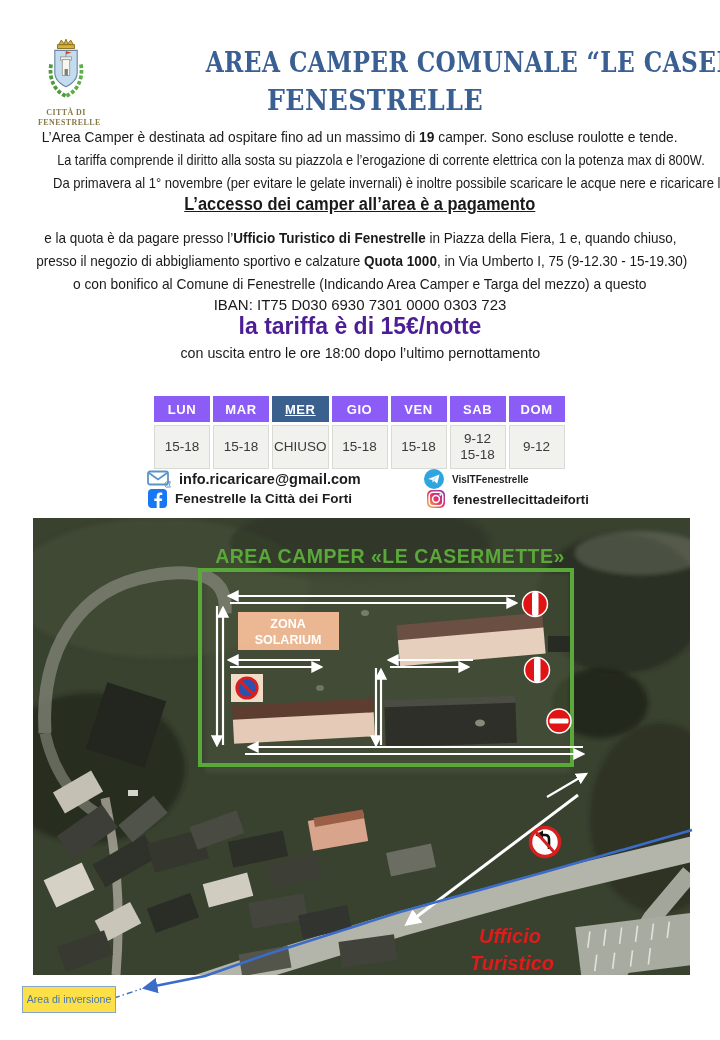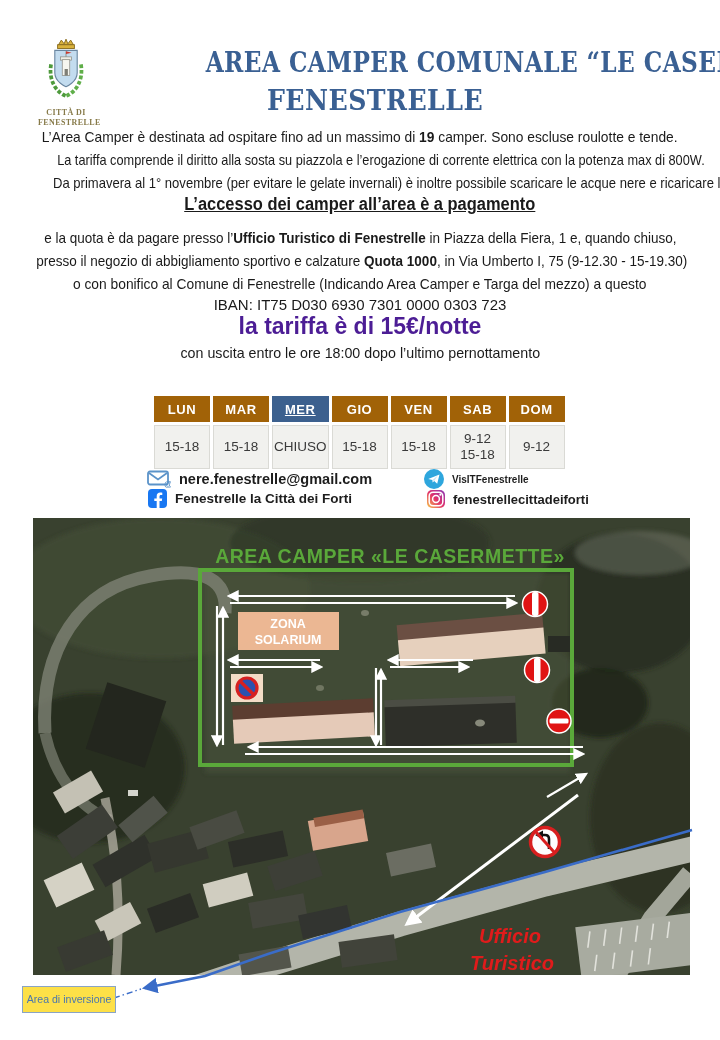--- a/index.html
+++ b/index.html
@@ -21,21 +21,21 @@
 
   
   .bodyline{font-size:15px;}
   .b{font-weight:bold;}
   .heading-underline{font-size:17.5px;font-weight:bold;text-decoration:underline;}
   .tariff{font-size:23px;font-weight:bold;color:#4c1d95;}
   .orario{font-size:14px;font-weight:bold;}
 
   
   .sched{position:absolute;left:151px;top:393px;border-collapse:separate;border-spacing:3px;}
-  .sched th{width:54px;height:24px;background:#a16207;color:#fff;font-size:13px;
+  .sched th{width:54px;height:24px;background:#8b5cf6;color:#fff;font-size:13px;
             font-weight:bold;letter-spacing:.6px;}
   .sched th.active{background:#3c608e;text-decoration:underline;}
   .sched td{height:40px;background:#f1f1ee;border:1px solid #dadad5;text-align:center;
             font-size:13.5px;color:#3a3a3a;line-height:16px;}
 
   
   .citem{position:absolute;display:flex;align-items:center;gap:8px;}
   .ctext{font-weight:bold;color:#1d1d1d;}
   .email-t{font-size:14.5px;}  .tg-t{font-size:10px;}  .fb-t{font-size:13.5px;}  .ig-t{font-size:13px;}
 
@@ -141,21 +141,21 @@
     </tr>
   </tbody>
     </table>
 
   <div class="citem" style="left:147px;top:470px">
     <svg width="24" height="18" viewBox="0 0 24 18">
       <rect x="1" y="1.5" width="20" height="13" rx="2" fill="#fff" stroke="#5b93c9" stroke-width="1.8"></rect>
       <path d="M2,3 L11,9.5 L20,3" fill="none" stroke="#5b93c9" stroke-width="1.8"></path>
       <text x="17" y="17" font-size="9" font-weight="bold" fill="#5b93c9" font-family="Liberation Sans, sans-serif">@</text>
     </svg>
-    <span class="ctext email-t">nere.fenestrelle@gmail.com</span>
+    <span class="ctext email-t">info.ricaricare@gmail.com</span>
   </div>
 
   <div class="citem" style="left:424px;top:469px">
     <svg width="20" height="20" viewBox="0 0 20 20">
       <circle cx="10" cy="10" r="10" fill="#2ea6dd"></circle>
       <path d="M4.2,9.9 L15.5,5.4 L13.2,14.8 L10.2,11.9 L8.6,13.6 L8.4,10.9 Z" fill="#fff"></path>
       <path d="M8.4,10.9 L13.8,6.6 L10.2,11.9 Z" fill="#c8e6f5"></path>
     </svg>
     <span class="ctext tg-t">VisITFenestrelle</span>
   </div>

